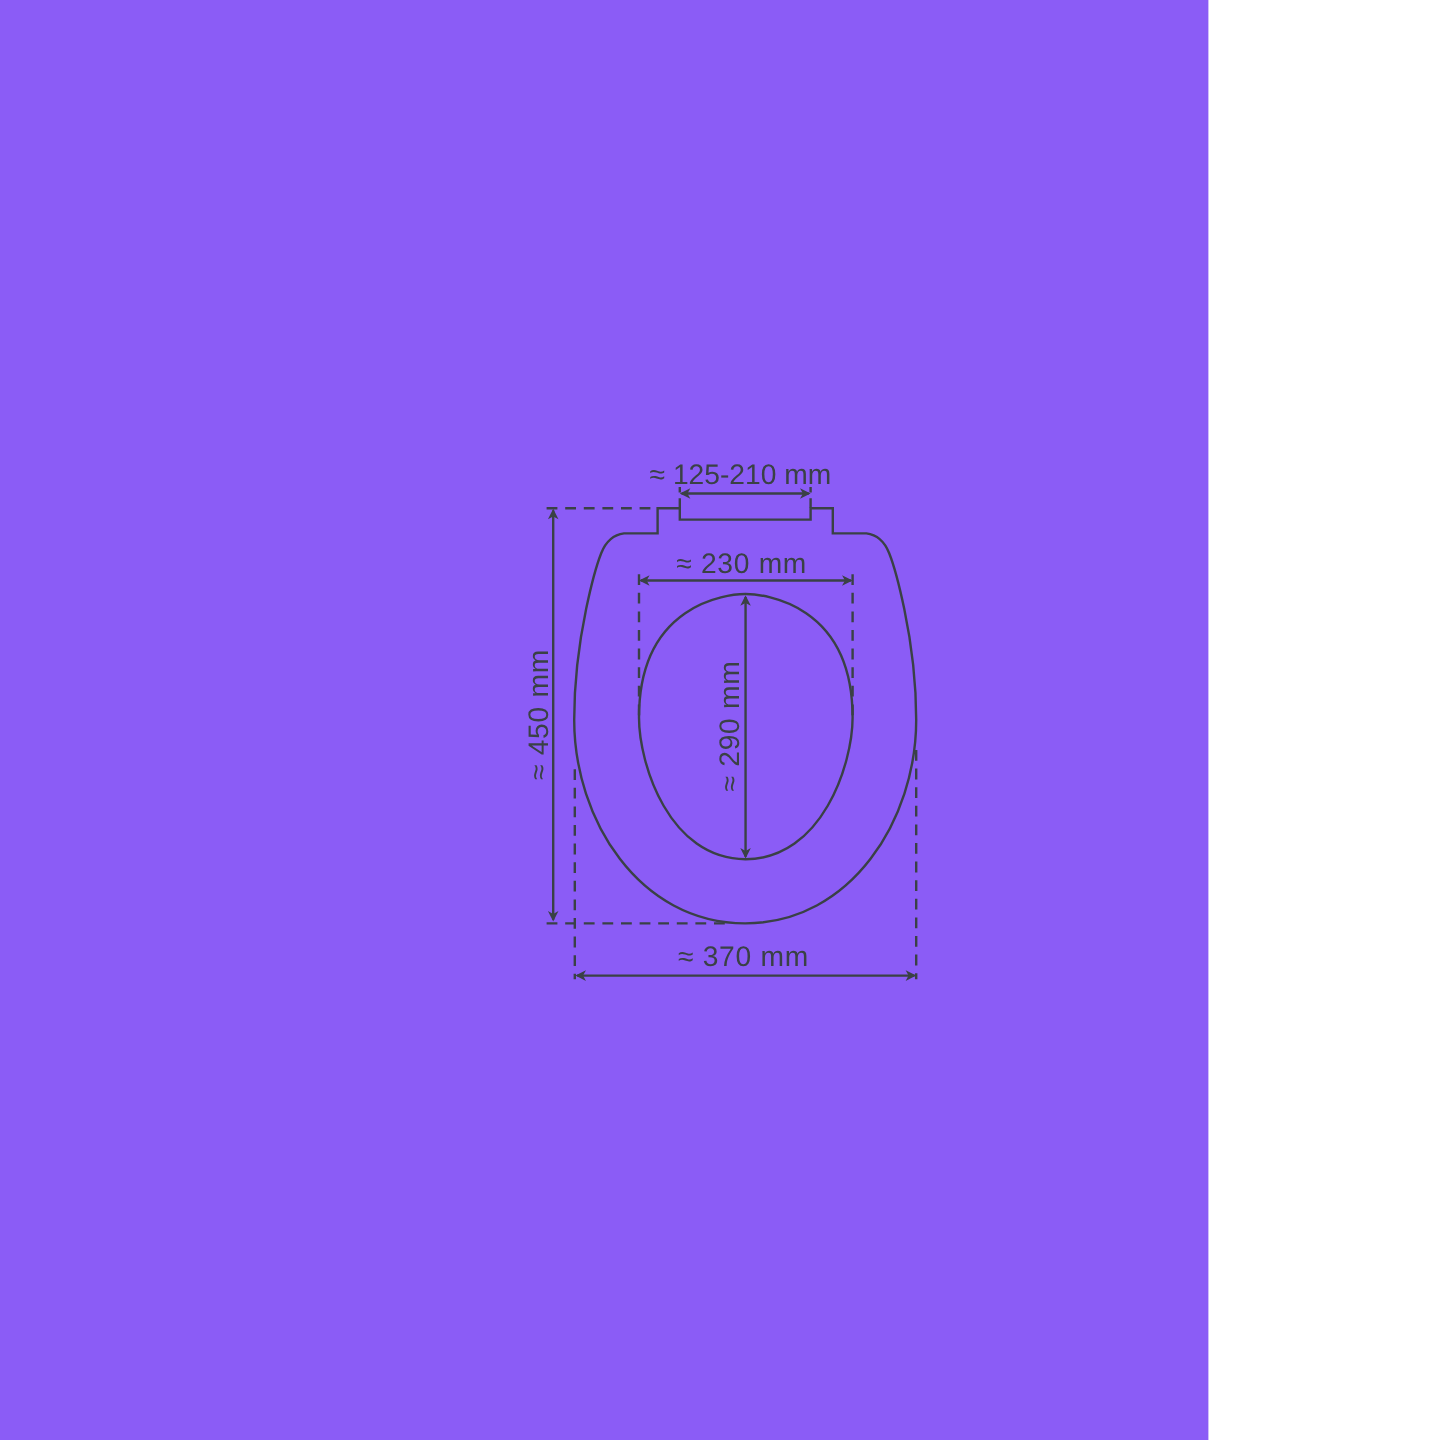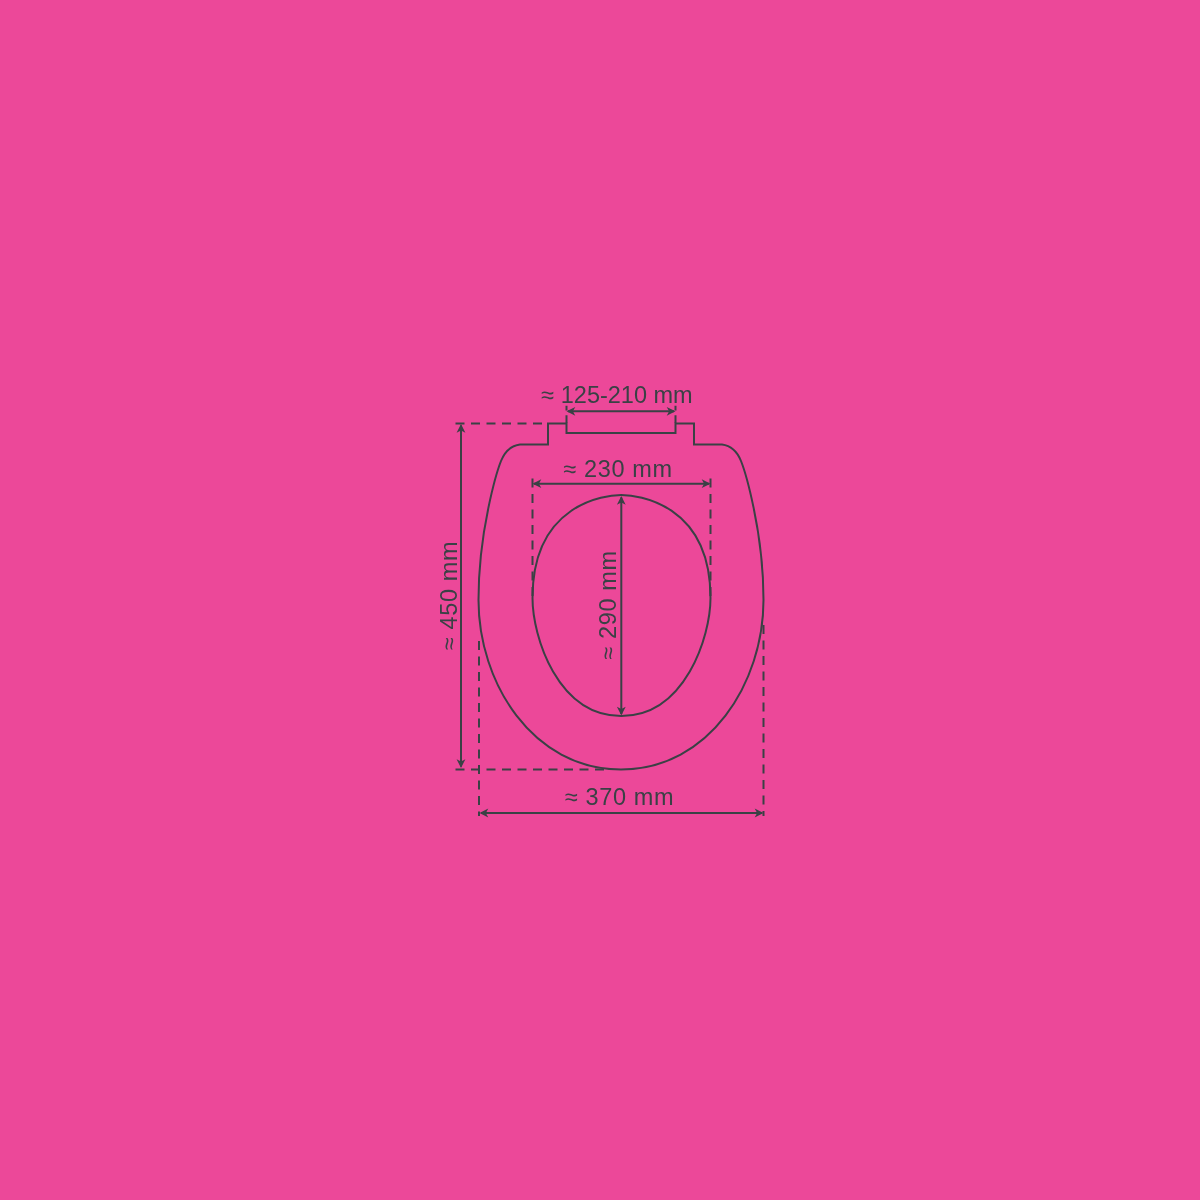--- a/index.html
+++ b/index.html
@@ -1,16 +1,16 @@
 <!DOCTYPE html>
 <html><head>
 <meta charset="utf-8">
 <style>
   html,body{margin:0;padding:0;background:#ffffff;}
-  .page{width:1200px;height:1200px;position:relative;background:#ec4899;}
+  .page{width:1007px;height:1200px;position:relative;background:#8b5cf6;}
   svg{position:absolute;top:0;left:0;}
   text{font-family:"Liberation Sans",sans-serif;fill:#3a4145;}
 </style>
 </head>
 <body>
 
 <div class="page">
 <svg width="1200" height="1200" viewBox="0 0 1200 1200">
   <defs>
     <path id="ah" d="M0 0 L8.8 -4.4 L6.4 0 L8.8 4.4 Z" fill="#3a4145"></path>

